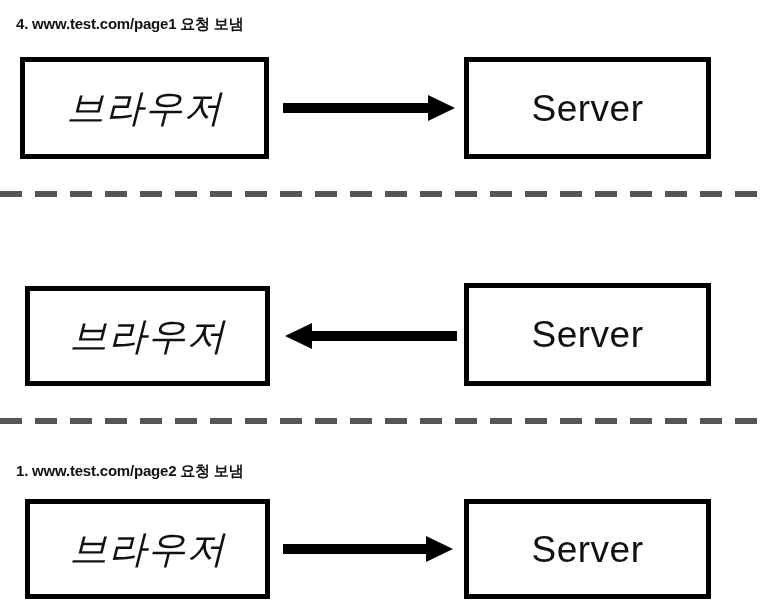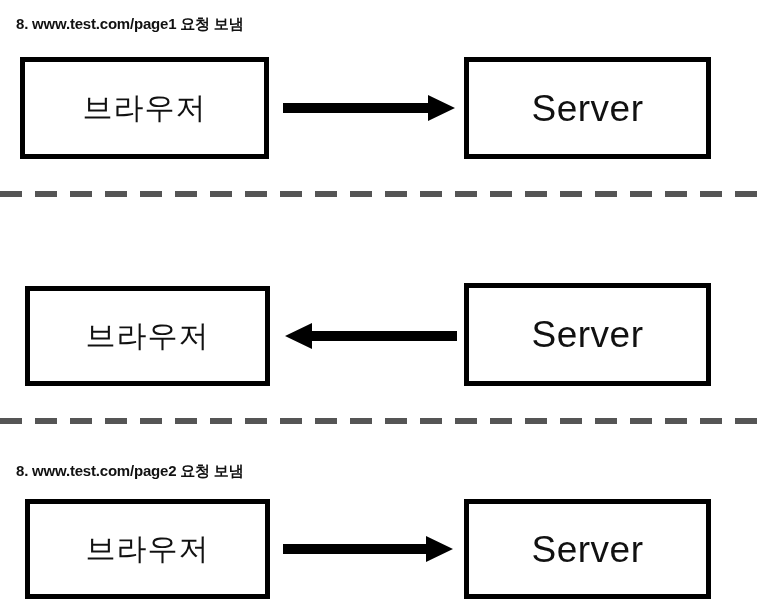--- a/index.html
+++ b/index.html
@@ -52,22 +52,23 @@
   .node-box .node-text {
     font-family: "Liberation Sans", "DejaVu Sans", sans-serif;
     font-weight: 400;
     font-size: 37px;
     line-height: 1;
     color: #111111;
     white-space: nowrap;
     letter-spacing: 0.5px;
   }
   .node-box .node-text.korean {
-    font-size: 30px;
+    font-size: 38px;
     letter-spacing: 1px;
+    font-style: italic;
   }
 
   
   .box-browser-1 { left: 20px;  top: 57px;  width: 249px; height: 102px; }
   .box-server-1  { left: 464px; top: 57px;  width: 247px; height: 102px; }
   
   .box-browser-2 { left: 25px;  top: 286px; width: 245px; height: 100px; }
   .box-server-2  { left: 464px; top: 283px; width: 247px; height: 103px; }
   
   .box-browser-3 { left: 25px;  top: 499px; width: 245px; height: 100px; }
@@ -93,21 +94,21 @@
   }
   .separator svg { display: block; }
   .sep-1 { top: 191px; }
   .sep-2 { top: 418px; }
 </style>
 </head>
 <body>
 
 <div class="canvas">
 
-  <div class="step-label label-1">8. www.test.com/page1 요청 보냄</div>
+  <div class="step-label label-1">4. www.test.com/page1 요청 보냄</div>
 
   <div class="node-box box-browser-1">
     <span class="node-text korean">브라우저</span>
   </div>
 
   <div class="arrow arrow-1">
     <svg width="172" height="32" viewBox="0 0 172 32" xmlns="http://www.w3.org/2000/svg">
       <path d="M0 11 L145 11 L145 3 L172 16 L145 29 L145 21 L0 21 Z" fill="#000000"></path>
     </svg>
   </div>
@@ -136,21 +137,21 @@
   <div class="node-box box-server-2">
     <span class="node-text">Server</span>
   </div>
 
   <div class="separator sep-2">
     <svg width="760" height="6" viewBox="0 0 760 6" xmlns="http://www.w3.org/2000/svg">
       <line x1="0" y1="3" x2="760" y2="3" stroke="#555555" stroke-width="6" stroke-dasharray="22 13"></line>
     </svg>
   </div>
 
-  <div class="step-label label-3">8. www.test.com/page2 요청 보냄</div>
+  <div class="step-label label-3">1. www.test.com/page2 요청 보냄</div>
 
   <div class="node-box box-browser-3">
     <span class="node-text korean">브라우저</span>
   </div>
 
   <div class="arrow arrow-3">
     <svg width="170" height="32" viewBox="0 0 170 32" xmlns="http://www.w3.org/2000/svg">
       <path d="M0 11 L143 11 L143 3 L170 16 L143 29 L143 21 L0 21 Z" fill="#000000"></path>
     </svg>
   </div>

